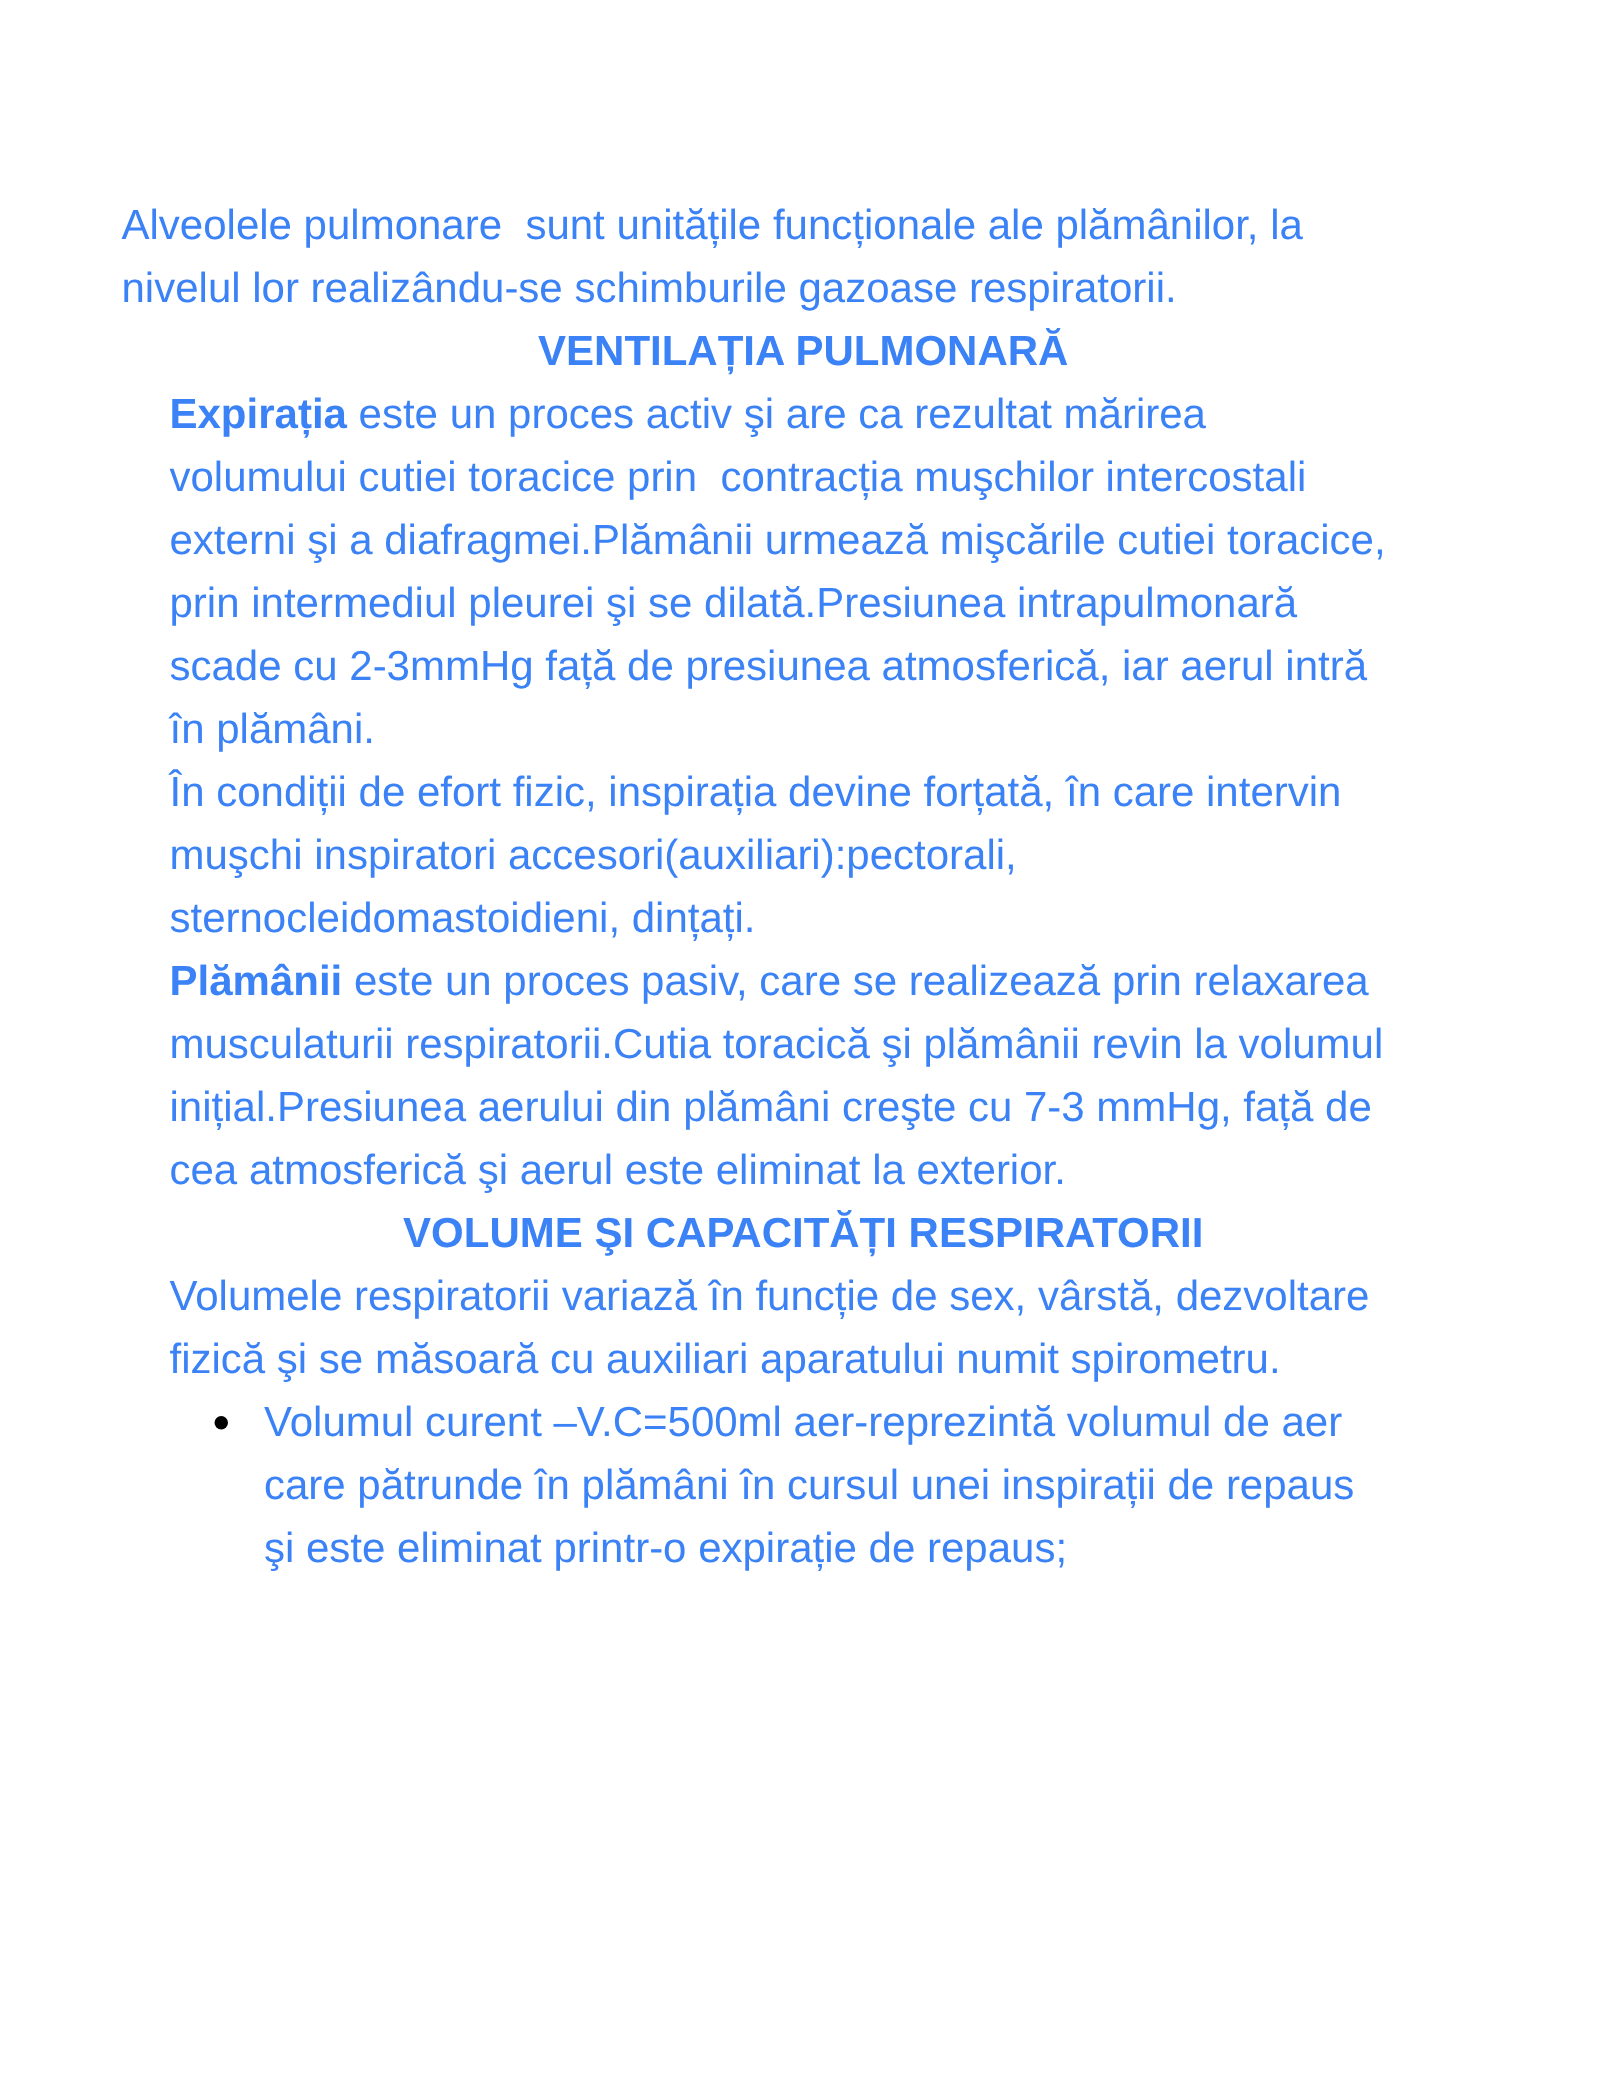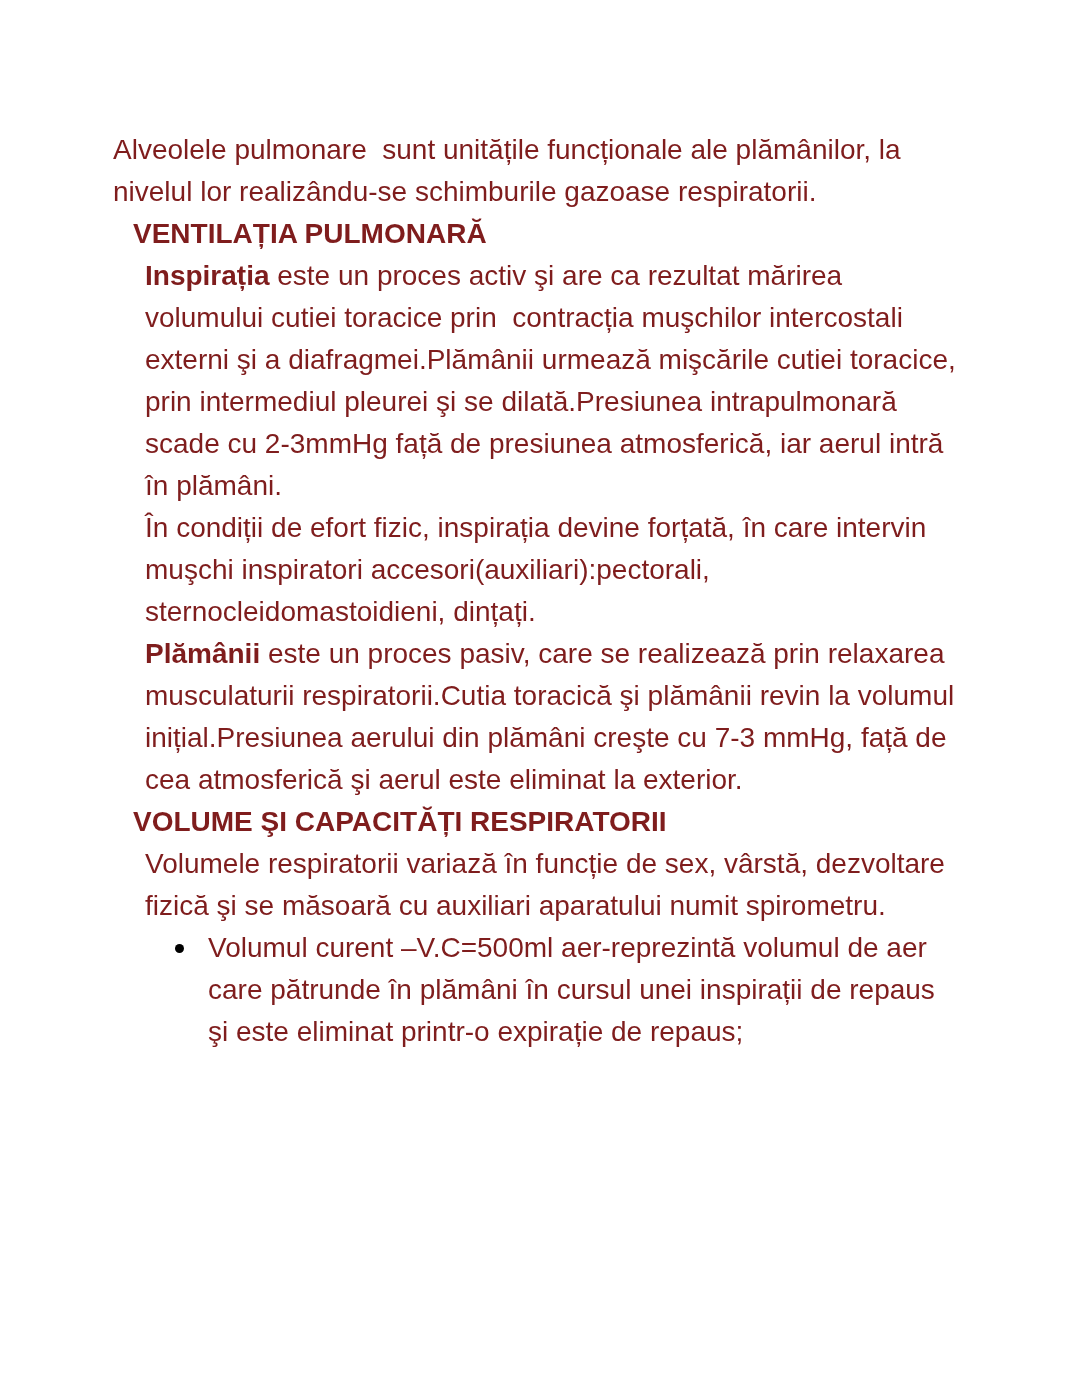--- a/index.html
+++ b/index.html
@@ -7,34 +7,35 @@
   body {
     width: 1080px;
     height: 1397px;
     font-family: "Liberation Sans", "DejaVu Sans", sans-serif;
   }
   .page {
     position: relative;
     width: 1080px;
     height: 1397px;
     background: #ffffff;
-    color: #7f1d1d;
+    color: #3b82f6;
     font-size: 28px;
     line-height: 42px;
-    padding: 129px 110px 0 113px;
+    padding: 129px 110px 0 81px;
     overflow: hidden;
   }
   .page p, .page h2, .page li { white-space: pre-wrap; }
   p.body-par { font-weight: 400; }
   .indent { margin-left: 32px; }
   h2.heading {
     font-size: 28px;
     font-weight: 700;
     line-height: 42px;
     margin-left: 20px;
+    text-align: center;
   }
   strong.lead { font-weight: 700; }
   ul.doc-list { list-style: none; }
   li.doc-li {
     position: relative;
     margin-left: 32px;
     padding-left: 63px;
   }
   .dot {
     position: absolute;
@@ -49,21 +50,21 @@
 </head>
 <body>
 
 <div class="page">
   <p class="body-par">Alveolele pulmonare  sunt unitățile funcționale ale plămânilor, la
 nivelul lor realizându-se schimburile gazoase respiratorii.</p>
 
   <h2 class="heading">VENTILAȚIA PULMONARĂ</h2>
 
 
-  <p class="body-par indent"><strong class="lead">Inspirația</strong><span> este un proces activ şi are ca rezultat mărirea
+  <p class="body-par indent"><strong class="lead">Expirația</strong><span> este un proces activ şi are ca rezultat mărirea
 volumului cutiei toracice prin  contracția muşchilor intercostali
 externi şi a diafragmei.Plămânii urmează mişcările cutiei toracice,
 prin intermediul pleurei şi se dilată.Presiunea intrapulmonară
 scade cu 2-3mmHg față de presiunea atmosferică, iar aerul intră
 în plămâni.</span></p>
 
   <p class="body-par indent">În condiții de efort fizic, inspirația devine forțată, în care intervin
 muşchi inspiratori accesori(auxiliari):pectorali,
 sternocleidomastoidieni, dințați.</p>
 

